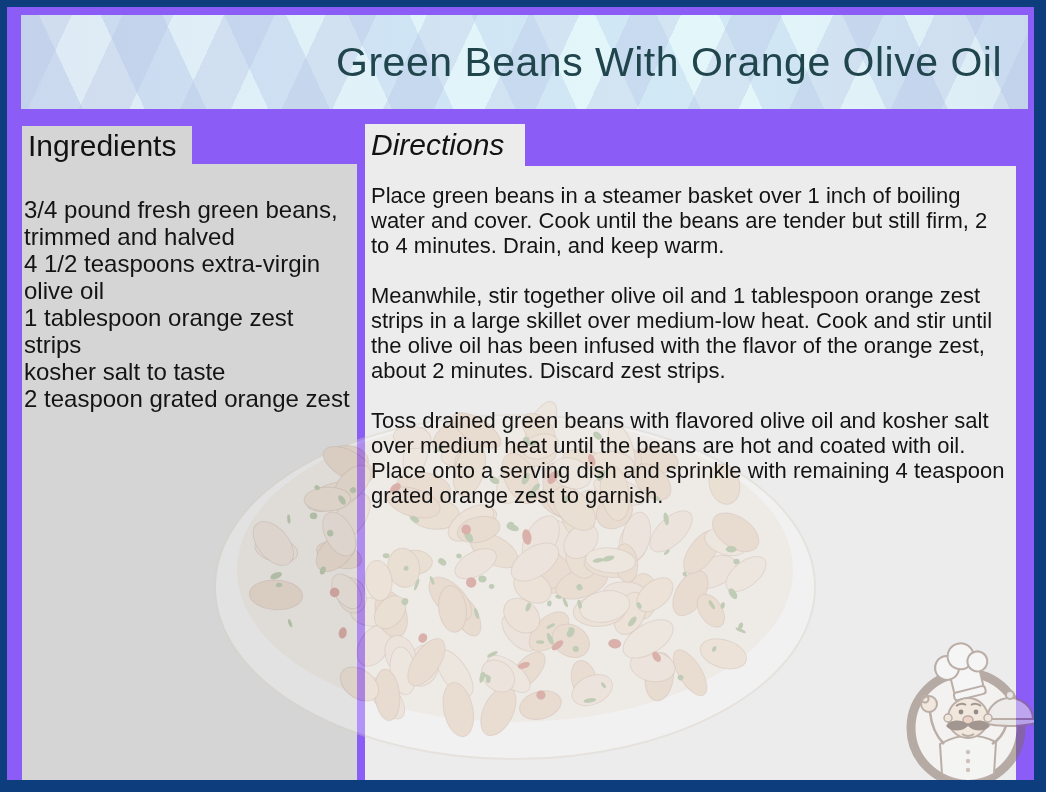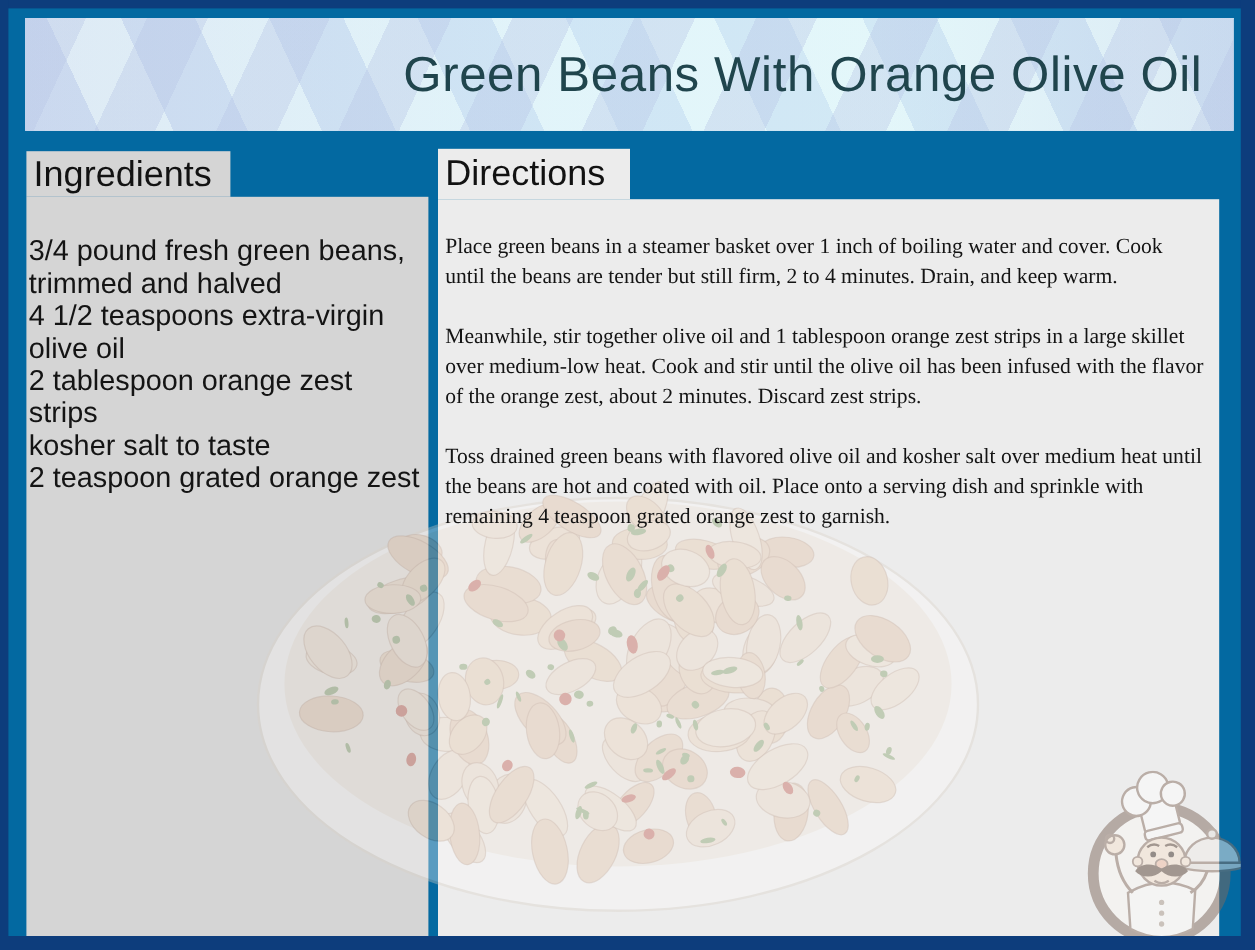--- a/index.html
+++ b/index.html
@@ -1,17 +1,17 @@
 <!DOCTYPE html>
 <html><head>
 <meta charset="utf-8">
 <style>
   html,body{margin:0;padding:0;background:#ffffff;}
   .page{
-    position:relative;width:1046px;height:792px;background:#0369a1;overflow:hidden;
+    position:relative;width:1046px;height:792px;background:#8b5cf6;overflow:hidden;
     font-family:"Liberation Sans","DejaVu Sans",sans-serif;
   }
   
   .frame{position:absolute;background:#0d3d7c;z-index:5;}
   .frame-top{left:0;top:0;width:1046px;height:7px;}
   .frame-left{left:0;top:0;width:7px;height:792px;}
   .frame-right{right:0;top:0;width:12px;height:792px;}
   .frame-bottom{left:0;bottom:0;width:1046px;height:12px;}
 
   
@@ -33,30 +33,30 @@
   .panel{position:absolute;z-index:0;}
   .ing-head{left:22px;top:126px;width:170px;height:38px;background:#d5d5d5;}
   .ing-panel{left:22px;top:164px;width:335px;height:616px;background:#d5d5d5;}
   .dir-head{left:365px;top:124px;width:160px;height:42px;background:#ececec;}
   .dir-panel{left:365px;top:166px;width:651px;height:614px;background:#ececec;}
 
   .section-heading{
     position:absolute;z-index:2;font-size:30px;font-weight:400;color:#121212;line-height:36px;
   }
   .ing-heading{left:28px;top:128px;}
-  .dir-heading{left:371px;top:127px;}
+  .dir-heading{left:371px;top:127px;font-style:italic;}
 
   
   .ing-text{
     position:absolute;left:24px;top:196px;width:330px;z-index:2;
     font-size:24px;line-height:27px;color:#141414;
   }
   .dir-text{
-    position:absolute;left:371px;top:193px;width:634px;z-index:2;
-    font-size:18px;line-height:25px;color:#141414;font-family:Liberation Serif, serif;
+    position:absolute;left:371px;top:183px;width:634px;z-index:2;
+    font-size:22px;line-height:25px;color:#141414;
   }
   .dir-text p{margin:0 0 25px 0;}
 
   
   .bean-svg{position:absolute;left:165px;top:392px;width:700px;height:400px;z-index:1;opacity:0.34;}
   .chef-svg{position:absolute;left:902px;top:642px;width:138px;height:148px;z-index:2;opacity:0.5;}
 </style>
 </head>
 <body>
 
@@ -281,21 +281,21 @@
         <ellipse cx="358.9" cy="273.4" rx="6.2" ry="3.1" fill="#b8402f" transform="rotate(163 358.9 273.4)"></ellipse>
       </g>
   </svg>
 
   <div class="section-heading ing-heading">Ingredients</div>
   <div class="section-heading dir-heading">Directions</div>
 
   <div class="ing-text">
     <div>3/4 pound fresh green beans, trimmed and halved</div>
     <div>4 1/2 teaspoons extra-virgin olive oil</div>
-    <div>2 tablespoon orange zest strips</div>
+    <div>1 tablespoon orange zest strips</div>
     <div>kosher salt to taste</div>
     <div>2 teaspoon grated orange zest</div>
   </div>
 
   <div class="dir-text">
     <p>Place green beans in a steamer basket over 1 inch of boiling water and cover. Cook until the beans are tender but still firm, 2 to 4 minutes. Drain, and keep warm.</p>
     <p>Meanwhile, stir together olive oil and 1 tablespoon orange zest strips in a large skillet over medium-low heat. Cook and stir until the olive oil has been infused with the flavor of the orange zest, about 2 minutes. Discard zest strips.</p>
     <p>Toss drained green beans with flavored olive oil and kosher salt over medium heat until the beans are hot and coated with oil. Place onto a serving dish and sprinkle with remaining 4 teaspoon grated orange zest to garnish.</p>
   </div>
 

